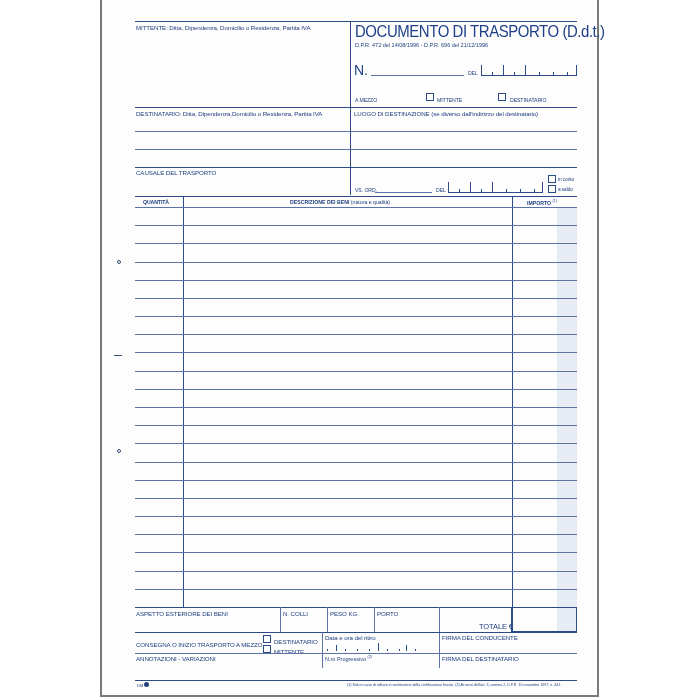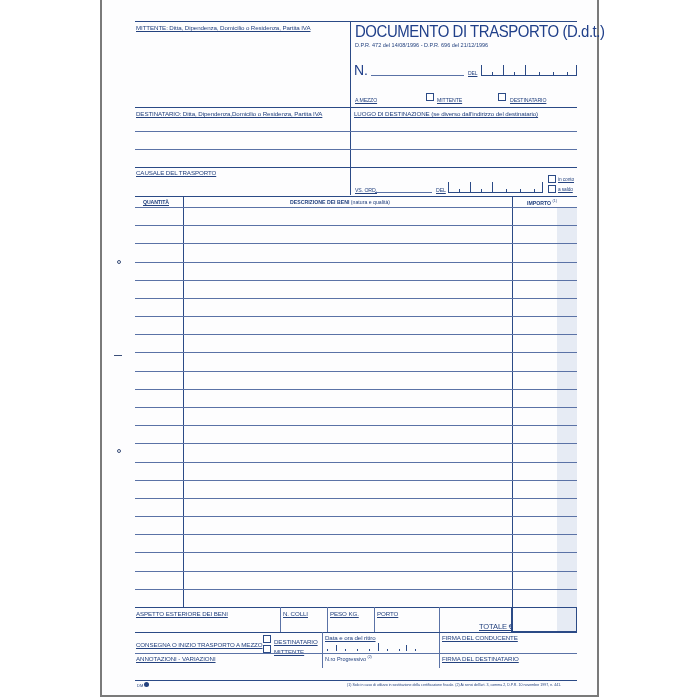--- a/index.html
+++ b/index.html
@@ -6,21 +6,21 @@
   body { width:700px; height:700px; background:#ffffff; position:relative; overflow:hidden;
          font-family:"Liberation Sans", sans-serif; color:#1f3f7f; }
   .paper { position:absolute; left:100px; top:0px; width:499px; height:697px;
            border-left:2px solid #7a7a7a; border-right:2px solid #7a7a7a; border-bottom:2px solid #7a7a7a;
            background:#fdfdfe; box-sizing:border-box; }
   .abs { position:absolute; }
   .hl { position:absolute; height:0; border-top:1.5px solid #2b4a86; }
   .hl.thin { border-top:1px solid #5a72a6; }
   .vl { position:absolute; width:0; border-left:1.5px solid #2b4a86; }
   .vl.thin { border-left:1px solid #5a72a6; }
-  .lbl { position:absolute; font-size:6.2px; color:#24427f; white-space:nowrap; letter-spacing:-0.1px;text-decoration:underline; }
+  .lbl { position:absolute; font-size:6.2px; color:#24427f; white-space:nowrap; letter-spacing:-0.1px; }
   .lbl.b { font-weight:bold; }
   .title { position:absolute; left:355px; top:22px; font-size:17px; color:#21408a; letter-spacing:-0.5px; white-space:nowrap; transform:scaleX(0.88); transform-origin:left top; }
   .subtitle { position:absolute; left:355px; top:42px; font-size:5.5px; color:#24427f; white-space:nowrap; }
   .nlabel { position:absolute; left:354px; top:62px; font-size:14px; color:#21408a; }
   .chk { position:absolute; width:8px; height:8px; border:1px solid #2b4a86; background:#fff; box-sizing:border-box; }
   .ticks { position:absolute; height:10px; border-bottom:1px solid #2b4a86; }
   .tick { position:absolute; bottom:0; width:0; border-left:1px solid #2b4a86; }
   .shade { position:absolute; background:#e6ebf4; }
   .hole { position:absolute; width:4px; height:4px; border:1px solid #3b4f7a; border-radius:50%; box-sizing:border-box; }
   .dash { position:absolute; width:8px; border-top:1px solid #3b4f7a; }

